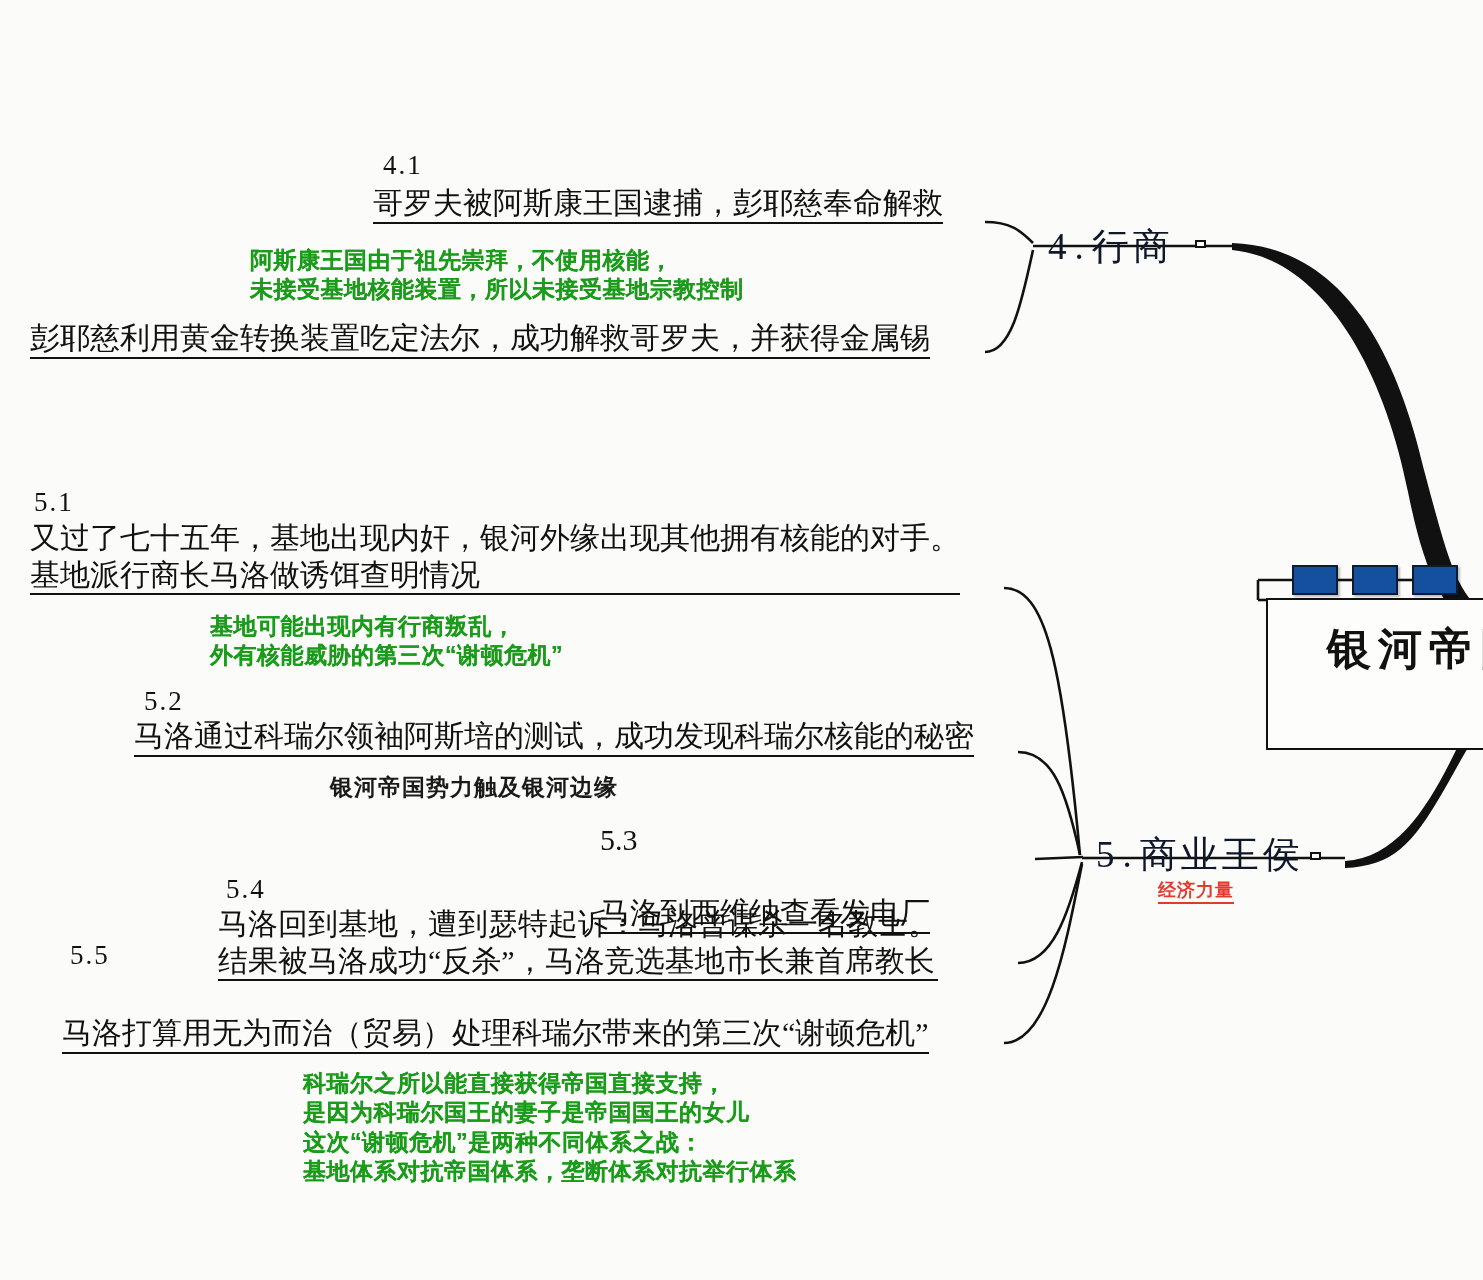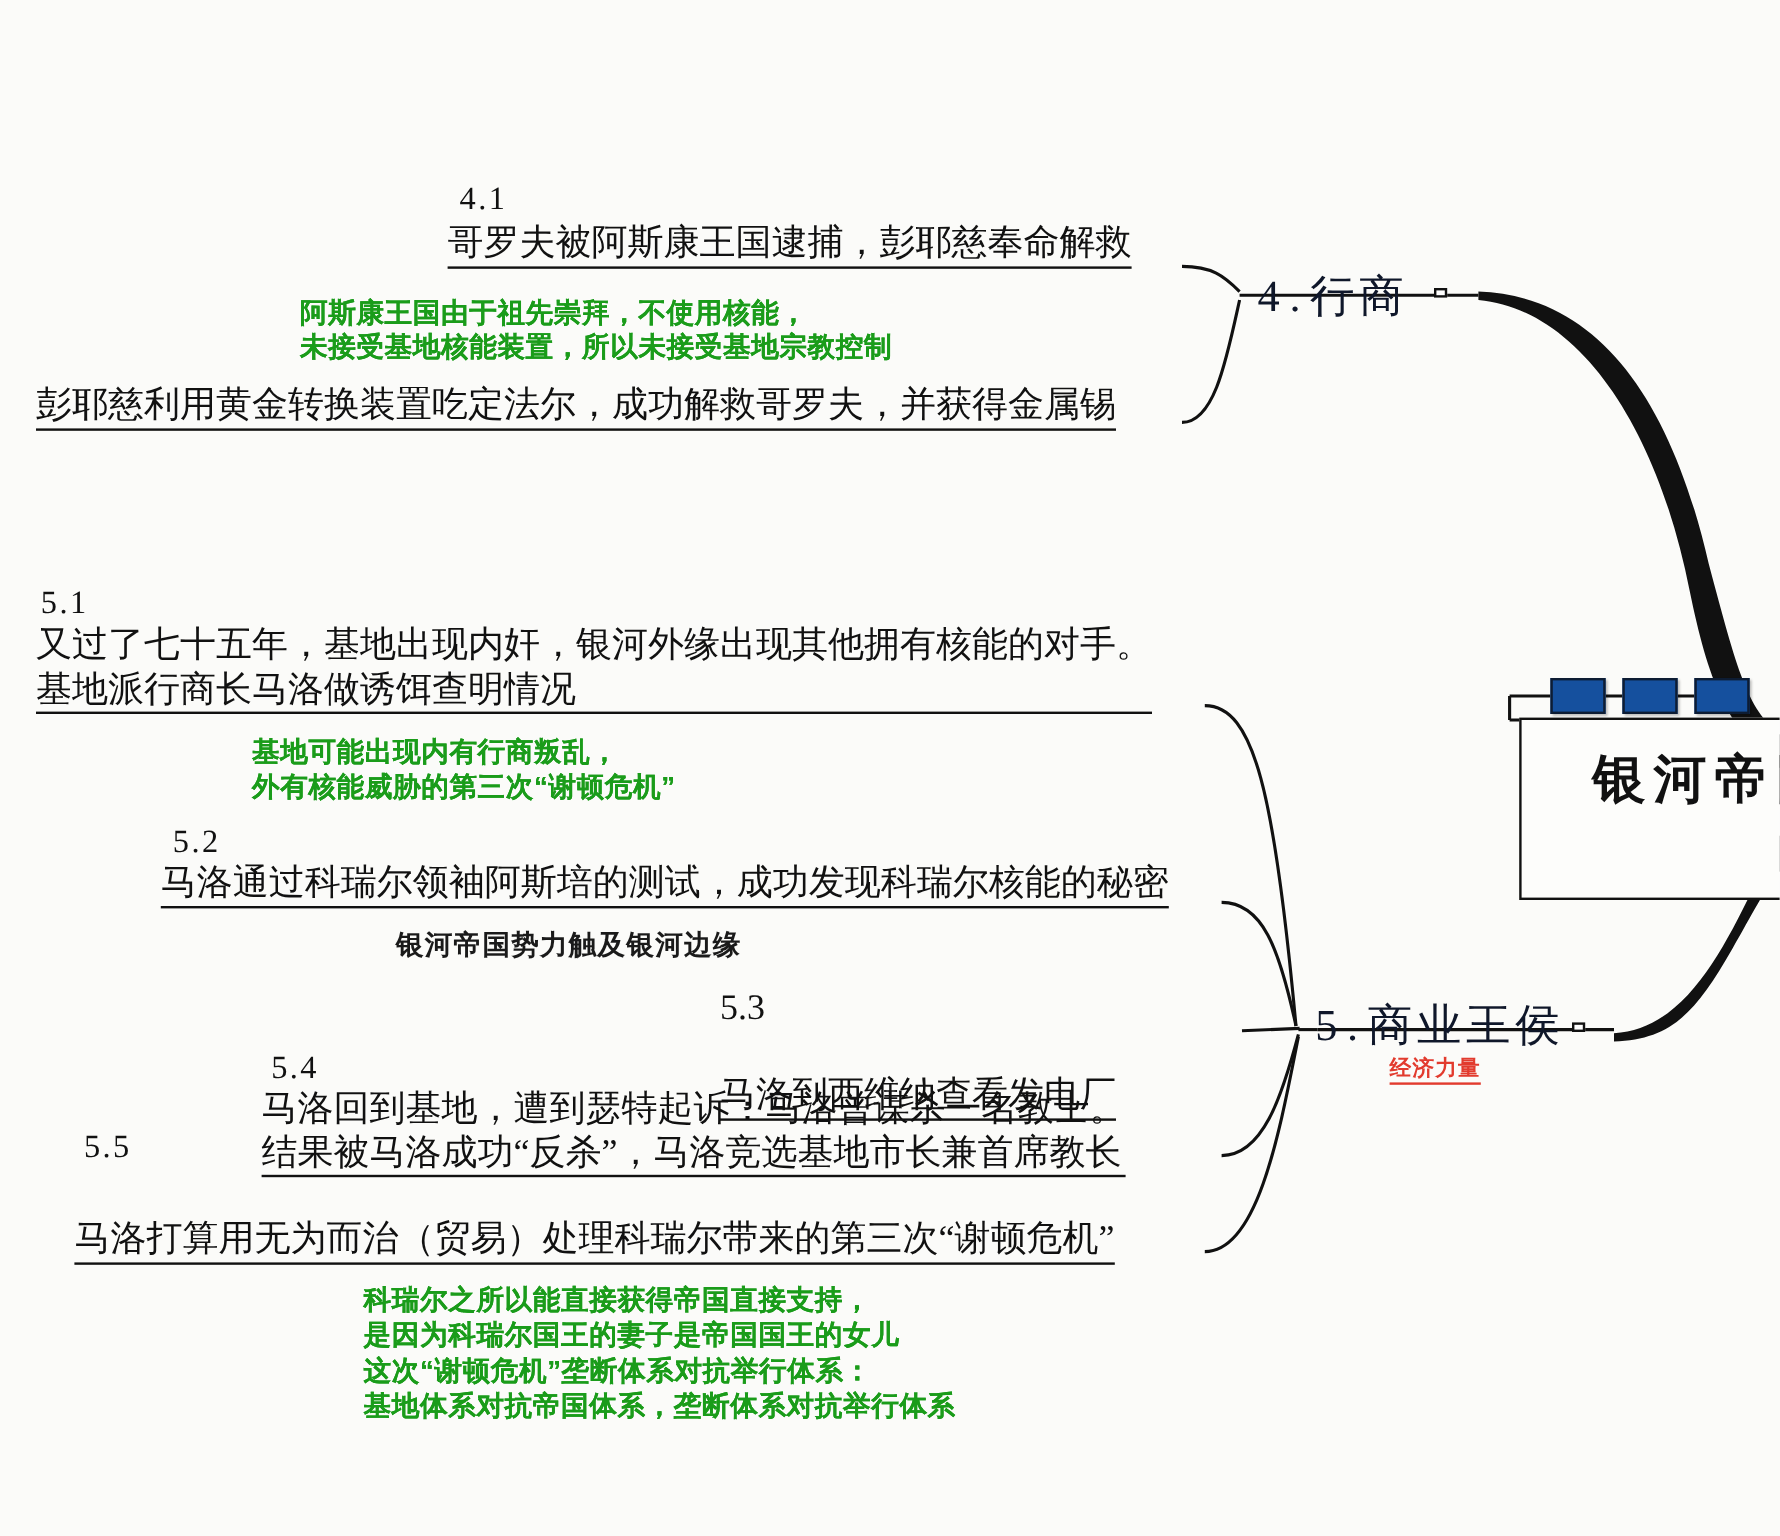--- a/index.html
+++ b/index.html
@@ -231,21 +231,21 @@
 
   <div class="node" style="left:62px;top:1015px;">
     <div class="body-underline">
       <span>马洛打算用无为而治（贸易）处理科瑞尔带来的第三次“谢顿危机”</span>
     </div>
   </div>
 
   <div class="note-green" style="left:281px;top:1069px;">
     <span>科瑞尔之所以能直接获得帝国直接支持，</span>
     <span>是因为科瑞尔国王的妻子是帝国国王的女儿</span>
-    <span>这次“谢顿危机”垄断体系对抗举行体系：</span>
+    <span>这次“谢顿危机”是两种不同体系之战：</span>
     <span>基地体系对抗帝国体系，垄断体系对抗举行体系</span>
   </div>
 
   <div class="mini-joint" style="left:1310px;top:852px;"></div>
 
   <div class="branch-label" style="left:1096px;top:830px;">
     <span class="idx">5.</span><span>商业王侯</span>
   </div>
 
   <div class="note-red" style="left:1158px;top:878px;">经济力量</div>

